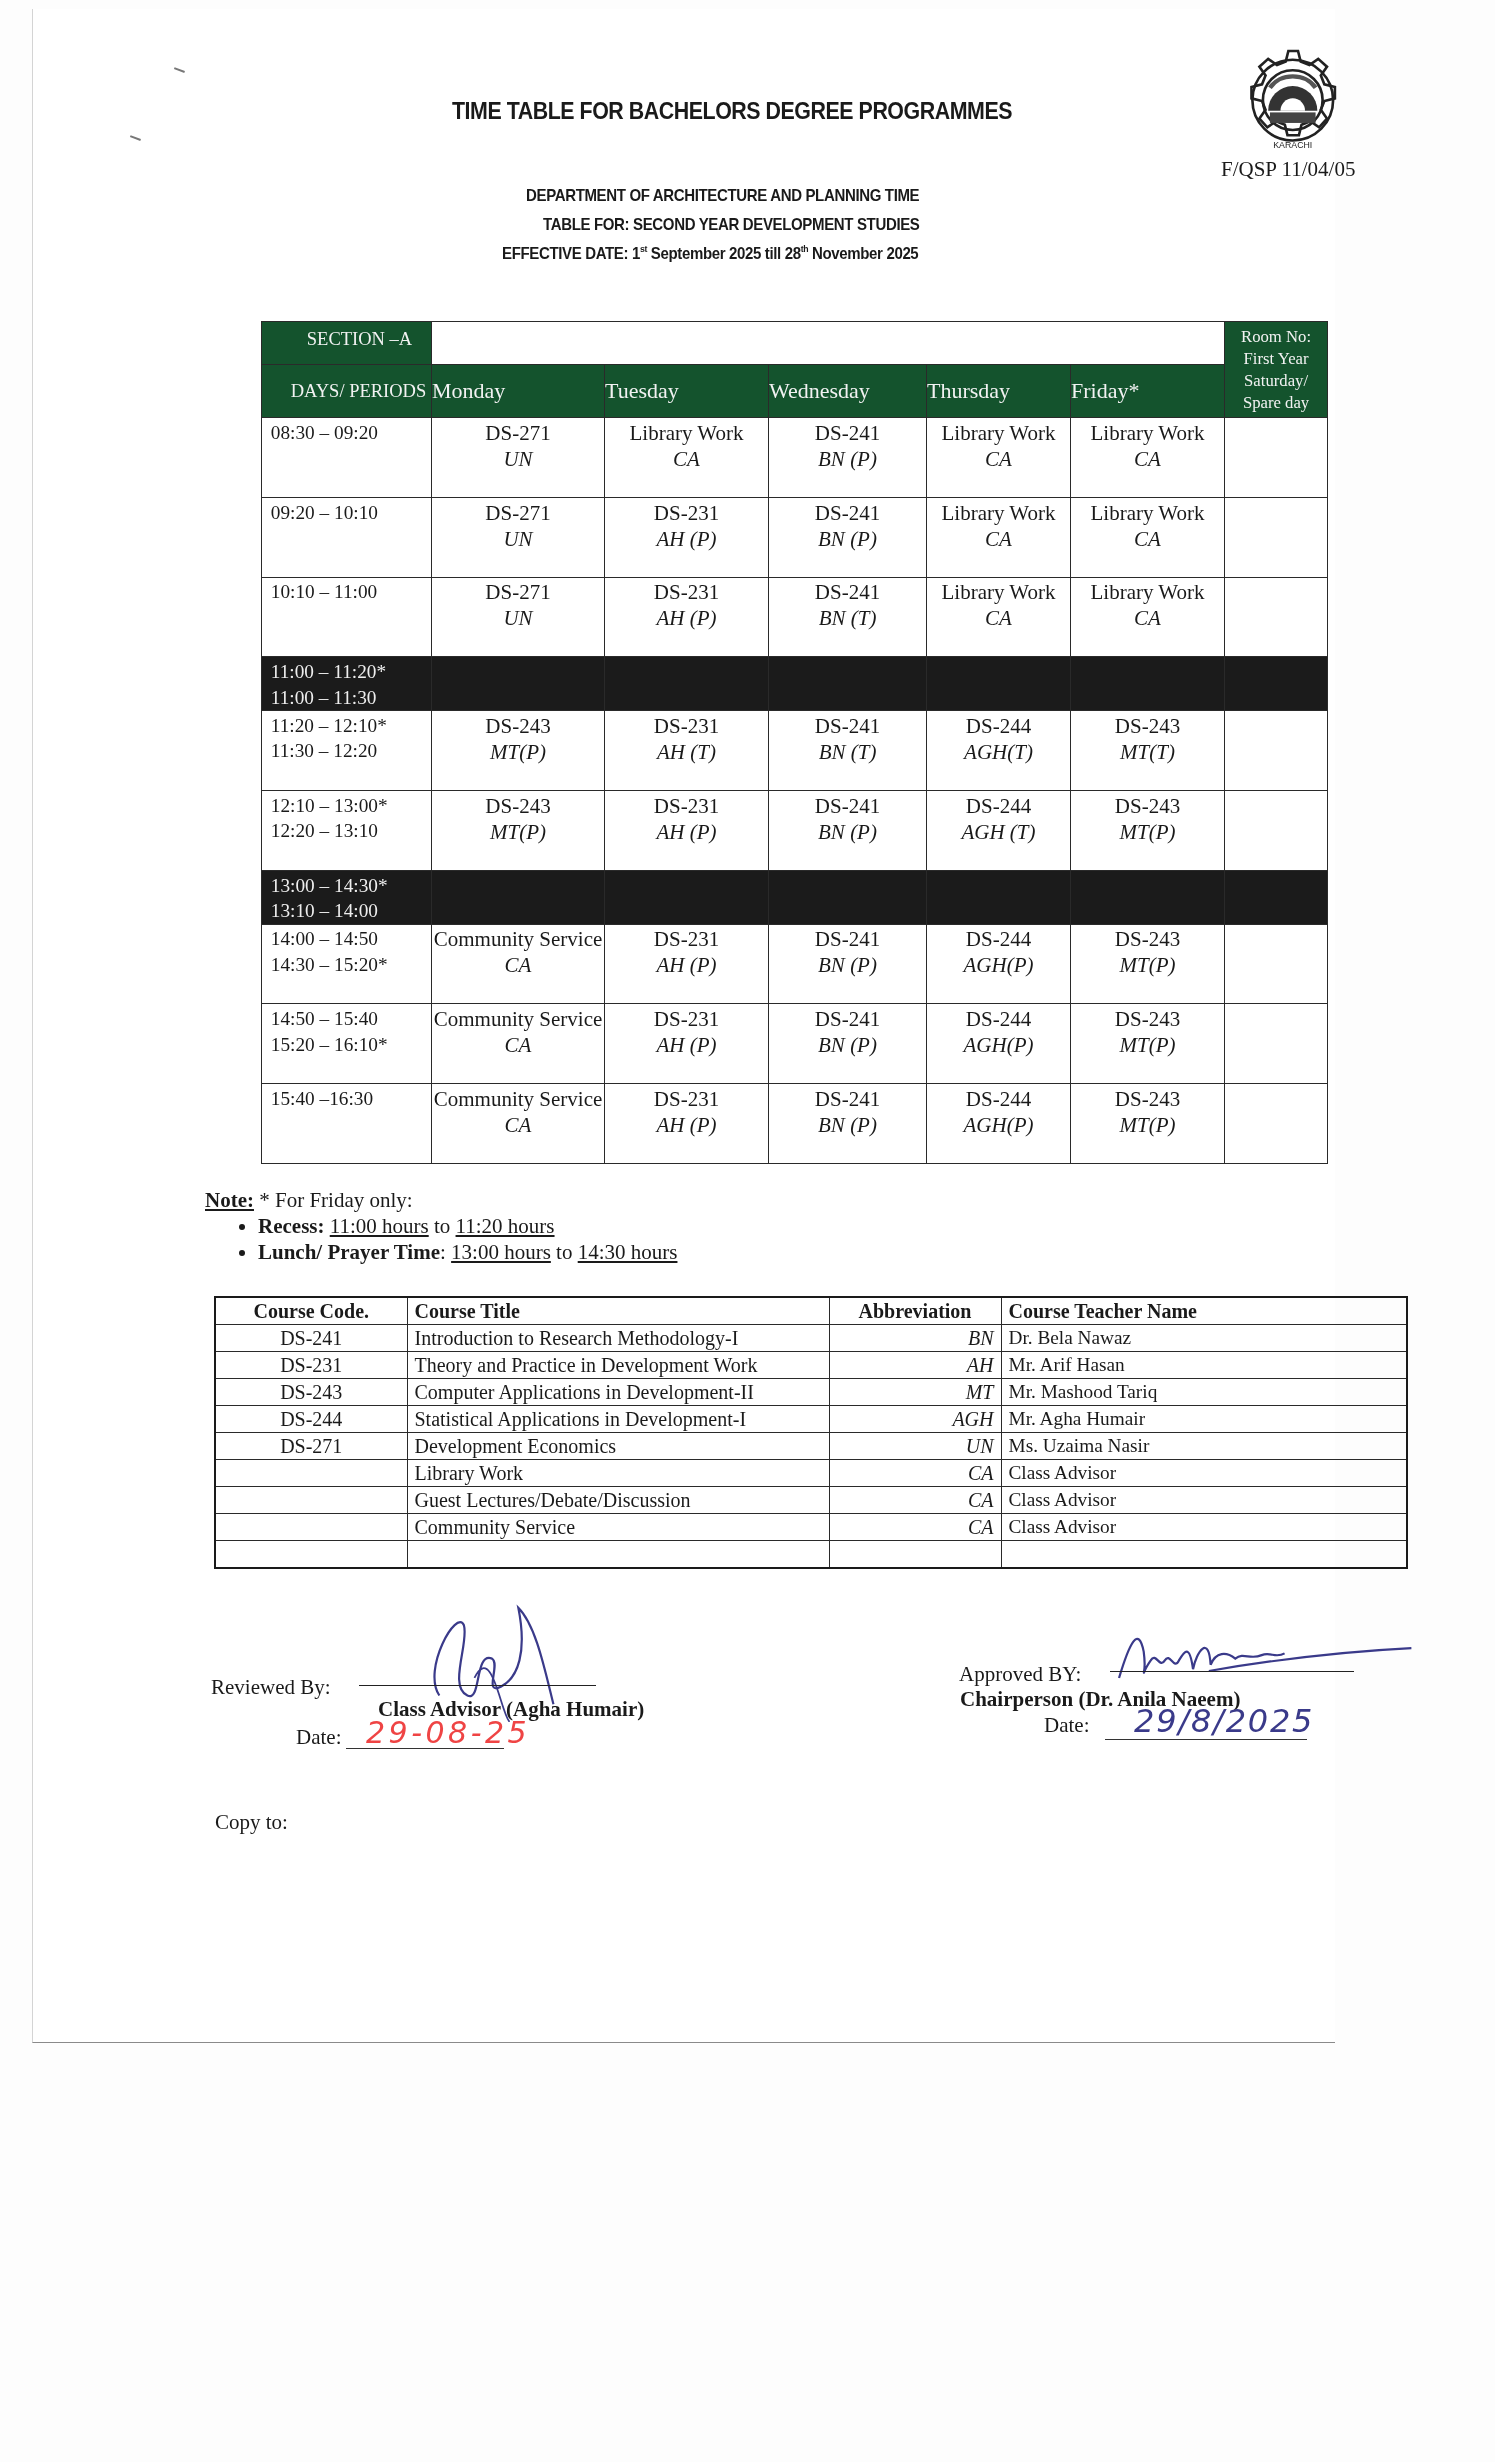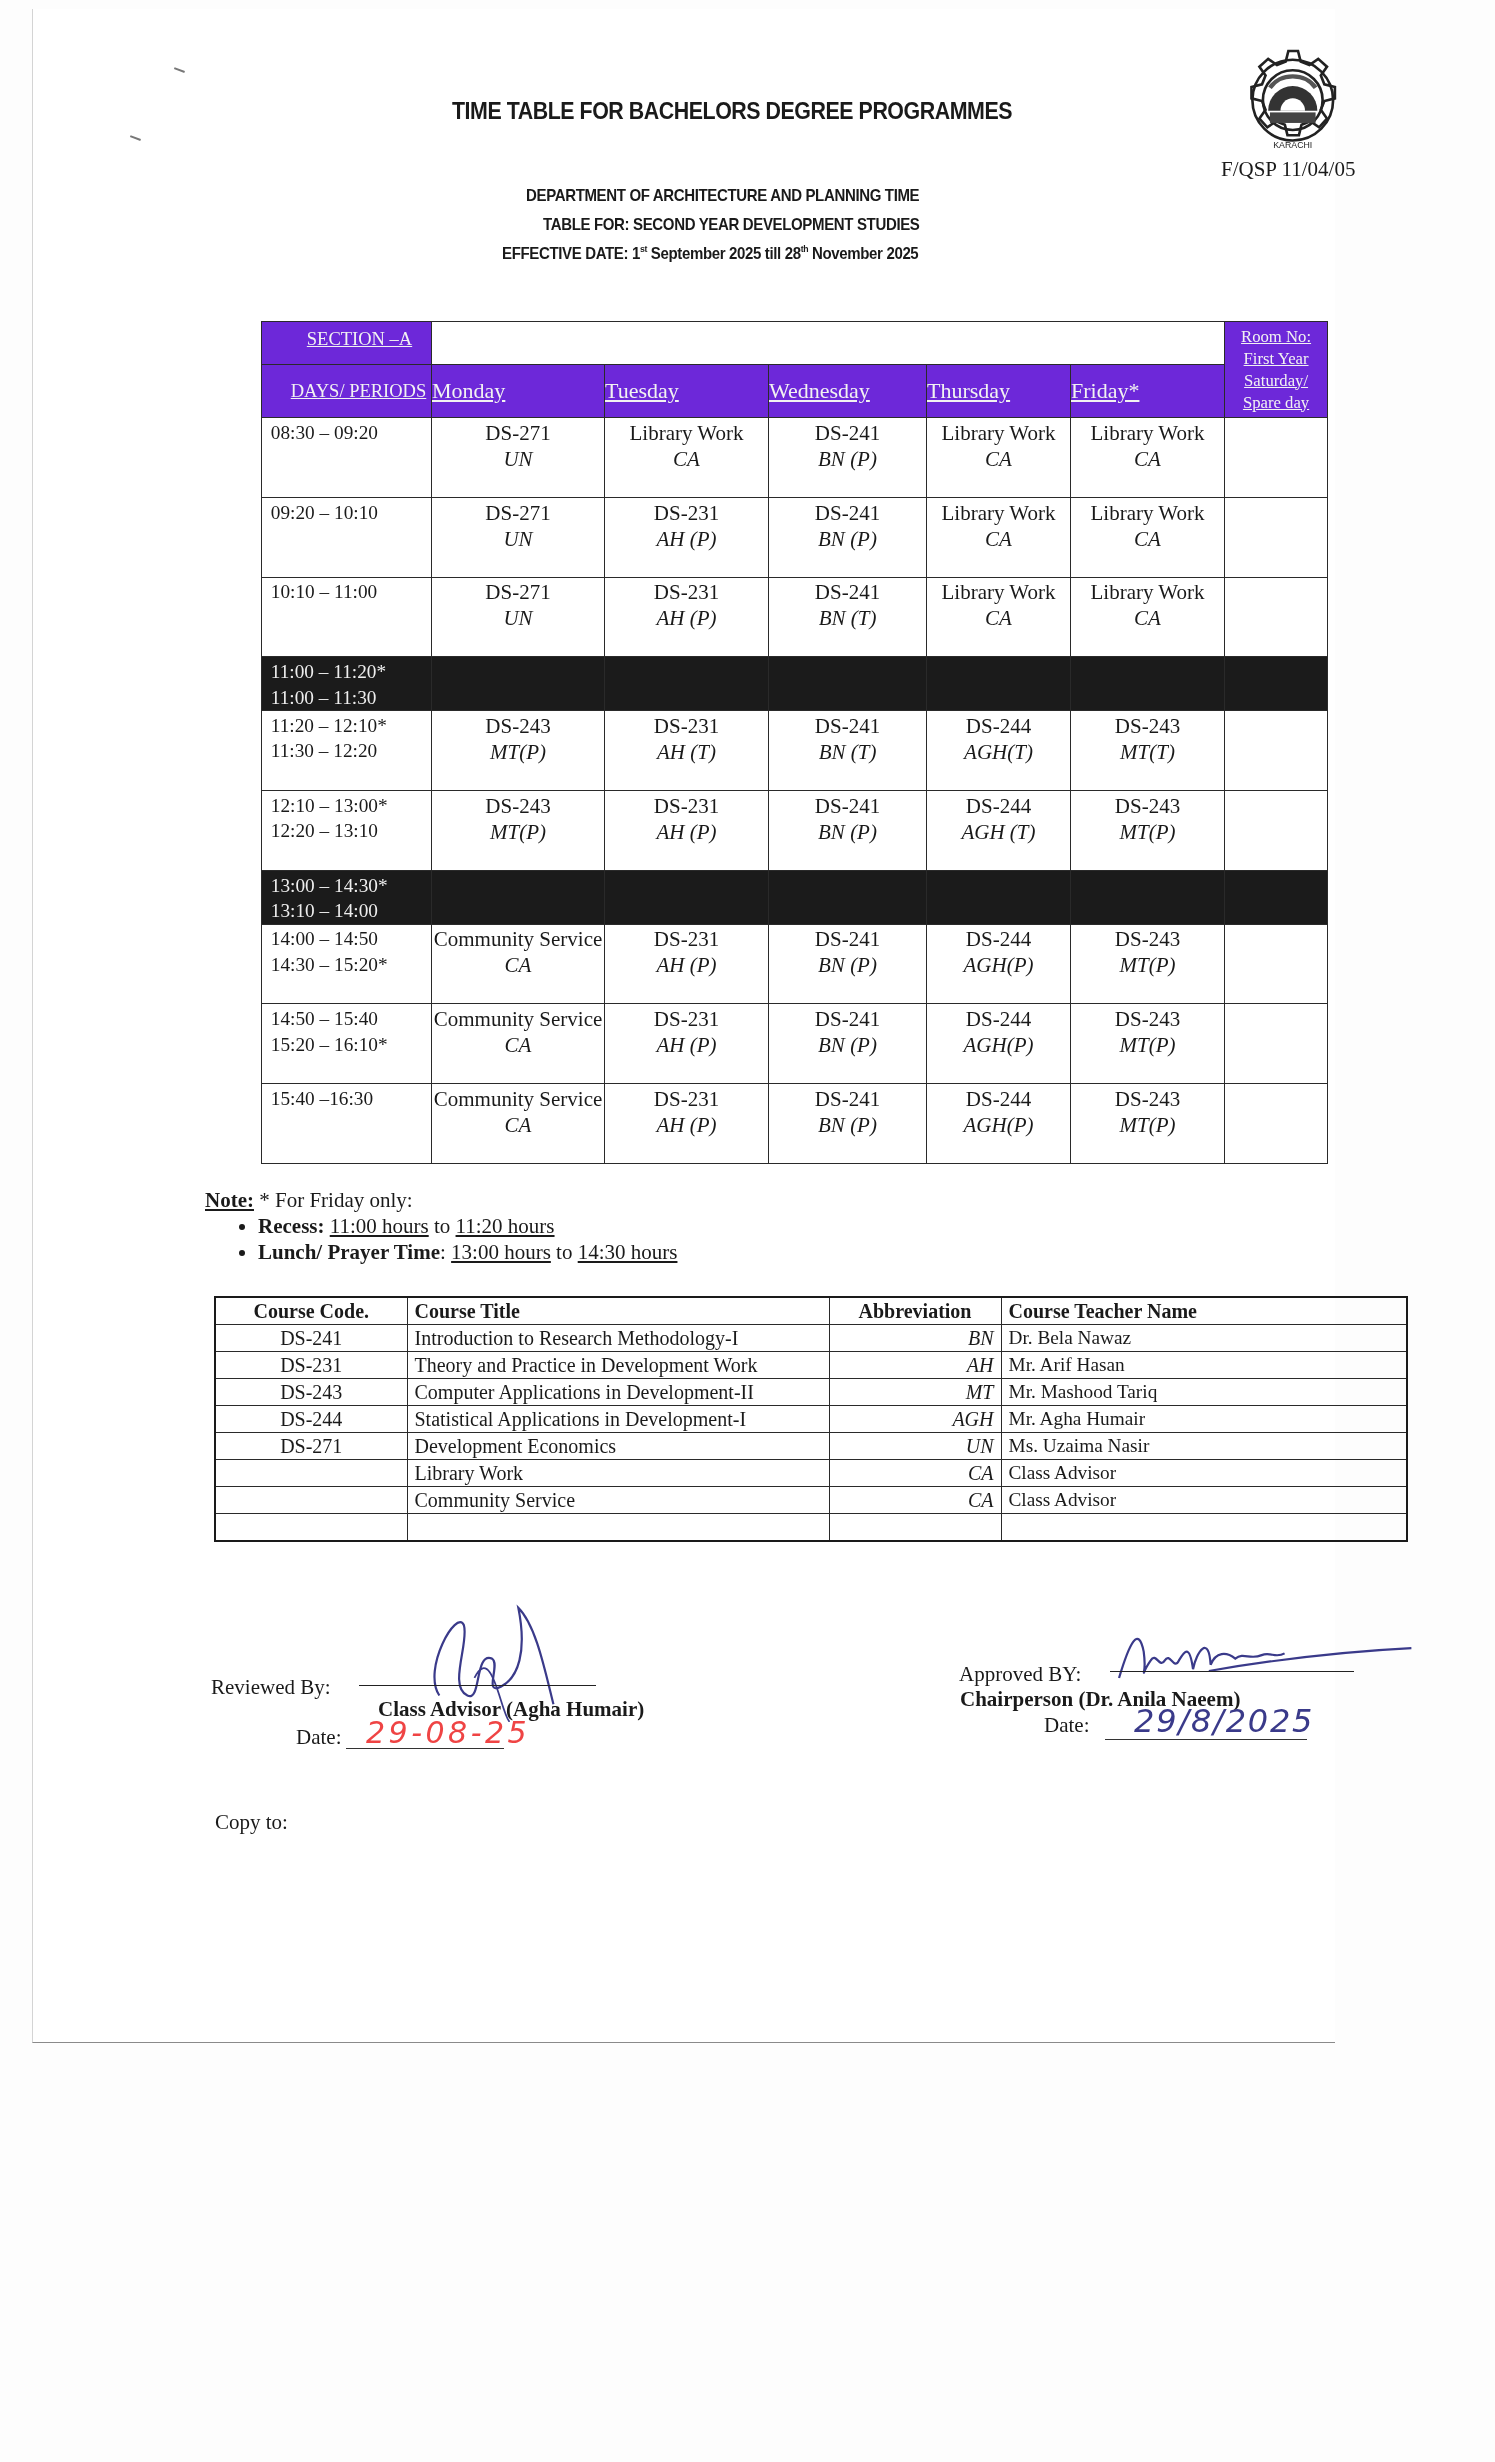--- a/index.html
+++ b/index.html
@@ -16,21 +16,21 @@
          transform:scaleX(0.9); transform-origin:left; white-space:nowrap; }
   .sub sup { font-size:9.7px; }
 
   .logo { left:1212px; top:35px; width:158px; height:132px; }
   .form-code { left:1221px; top:157px; font-size:21px; }
 
   
   .tt { position:absolute; left:261px; top:321px; border-collapse:collapse; table-layout:fixed; width:1067px; }
   .tt td, .tt th { border:1.3px solid #2a2a2a; padding:0; vertical-align:top; font-size:21px; font-weight:normal;
                    line-height:26px; }
-  .tt .hdr { background:#6d28d9; color:#f2f2f2;text-decoration:underline; }
+  .tt .hdr { background:#14532d; color:#f2f2f2; }
   .tt .hdr-blank { background:#fff; }
   .tt .dayhead { text-align:left; vertical-align:middle; font-size:22px; }
   .tt .periodhead { font-size:18.5px; text-align:center; padding-left:24px; vertical-align:middle; }
   .tt .sechead { font-size:18.5px; padding-left:26px; padding-top:3.5px; }
   .tt .roomhead { font-size:16.7px; line-height:22px; padding:3.5px 5.3px; vertical-align:top; }
   .tt .time { font-size:19.3px; padding:1.8px 0 0 8.8px; line-height:25.5px; }
   .tt .cell { text-align:center; padding-top:1.8px; }
   .tt .cell .code { display:block; }
   .tt .cell .who { display:block; font-style:italic; }
   .tt tr.slot td { height:77px; }
@@ -427,20 +427,26 @@
         <td class="teacher">Ms. Uzaima Nasir</td>
       </tr>
       <tr>
         <td class="c"></td>
         <td>Library Work</td>
         <td class="ab">CA</td>
         <td class="teacher">Class Advisor</td>
       </tr>
       <tr>
         <td class="c"></td>
+        <td>Guest Lectures/Debate/Discussion</td>
+        <td class="ab">CA</td>
+        <td class="teacher">Class Advisor</td>
+      </tr>
+      <tr>
+        <td class="c"></td>
         <td>Community Service</td>
         <td class="ab">CA</td>
         <td class="teacher">Class Advisor</td>
       </tr>
       <tr>
         <td class="c"></td>
         <td></td>
         <td class="ab"></td>
         <td class="teacher"></td>
       </tr>

